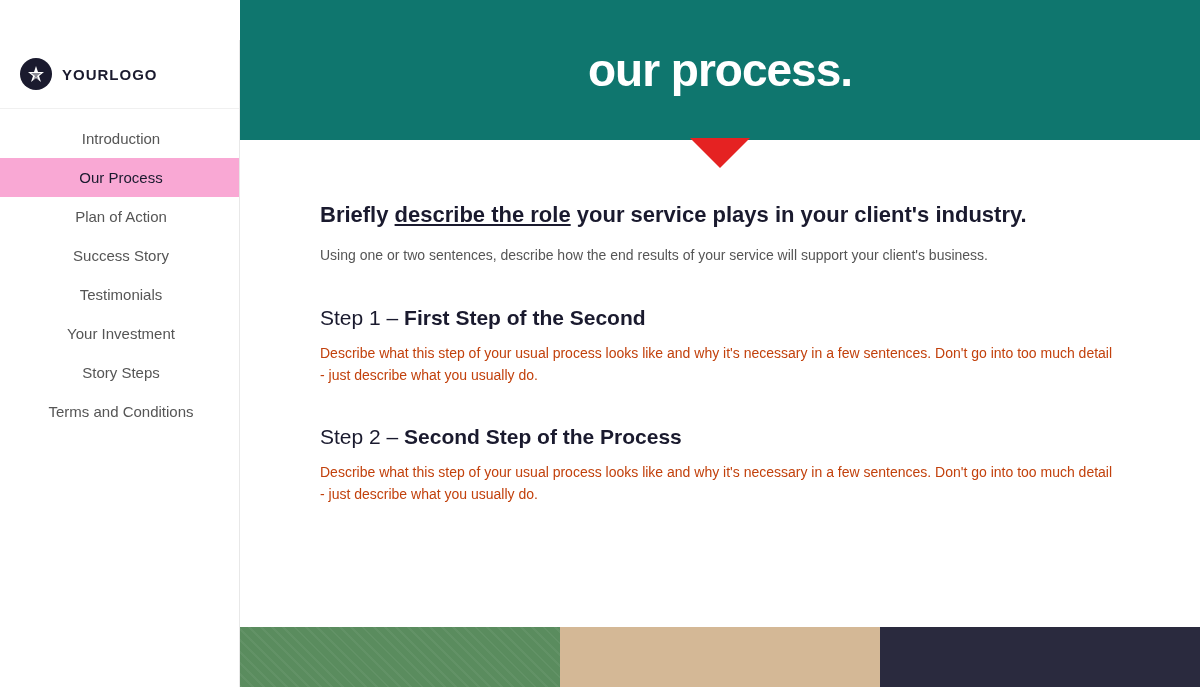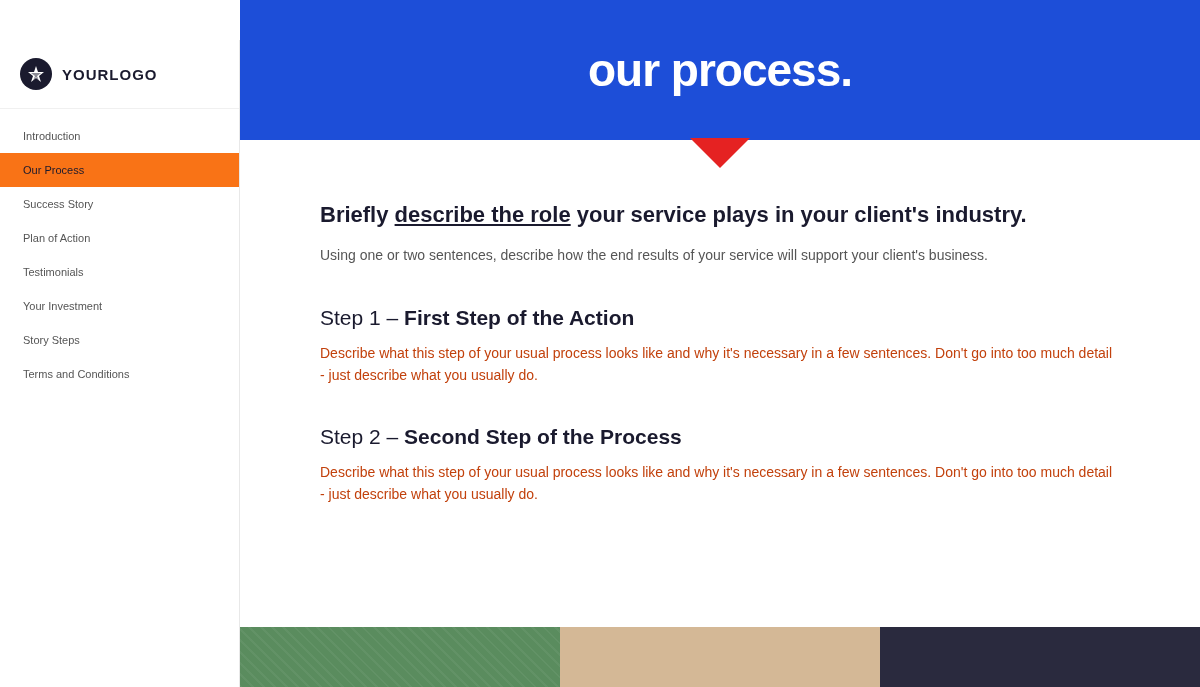--- a/index.html
+++ b/index.html
@@ -48,46 +48,47 @@
     }
 
     .sidebar-nav {
       display: flex;
       flex-direction: column;
       padding: 0 0;
     }
 
     .nav-item {
       padding: 11px 20px;
-      font-size: 11px;
+      font-size: 15px;
       color: #555;
       cursor: pointer;
       border-left: 3px solid transparent;
       transition: background 0.1s;
+      text-align: center;
     }
 
     .nav-item.active {
-      background: #f97316;
+      background: #f9a8d4;
       color: #1a1a2e;
       font-weight: 500;
       border-left: 3px solid transparent;
     }
 
     
     .main-content {
       flex: 1;
       height: 687px;
       overflow-y: auto;
       display: flex;
       flex-direction: column;
     }
 
     
     .hero-banner {
-      background: #1d4ed8;
+      background: #0f766e;
       width: 100%;
       min-height: 140px;
       display: flex;
       align-items: center;
       justify-content: center;
       position: relative;
       padding: 30px 20px;
     }
 
     .hero-title {
@@ -194,22 +195,22 @@
       <svg width="18" height="18" viewBox="0 0 18 18" fill="none">
         <polygon points="9,1 11,7 17,7 12,11 14,17 9,13 4,17 6,11 1,7 7,7" fill="white"></polygon>
         <polygon points="7,2 9,8 4,8 8,11 6,16 9,12 12,16 10,11 14,8 9,8" fill="#1a1a2e" opacity="0.5"></polygon>
       </svg>
     </div>
     <span class="logo-text">YOURLOGO</span>
   </div>
   <nav class="sidebar-nav">
     <div class="nav-item">Introduction</div>
     <div class="nav-item active">Our Process</div>
+    <div class="nav-item">Plan of Action</div>
     <div class="nav-item">Success Story</div>
-    <div class="nav-item">Plan of Action</div>
     <div class="nav-item">Testimonials</div>
     <div class="nav-item">Your Investment</div>
     <div class="nav-item">Story Steps</div>
     <div class="nav-item">Terms and Conditions</div>
   </nav>
 </div>
 
 <div class="main-content">
   <div class="hero-banner">
     <h1 class="hero-title">our process.</h1>
@@ -219,21 +220,21 @@
   <div class="content-area">
     <div class="intro-section">
       <h2 class="intro-heading">
         <span>Briefly </span><span class="highlight">describe the role</span><span> your service plays in your client's industry.</span>
       </h2>
       <p class="intro-body">Using one or two sentences, describe how the end results of your service will support your client's business.</p>
     </div>
 
     <div class="step-section">
       <h3 class="step-heading">
-        <span>Step 1 – </span><span class="step-bold">First Step of the Action</span>
+        <span>Step 1 – </span><span class="step-bold">First Step of the Second</span>
       </h3>
       <p class="step-body">Describe what this step of your usual process looks like and why it's necessary in a few sentences. Don't go into too much detail - just describe what you usually do.</p>
     </div>
 
     <div class="step-section">
       <h3 class="step-heading">
         <span>Step 2 – </span><span class="step-bold">Second Step of the Process</span>
       </h3>
       <p class="step-body">Describe what this step of your usual process looks like and why it's necessary in a few sentences. Don't go into too much detail - just describe what you usually do.</p>
     </div>

